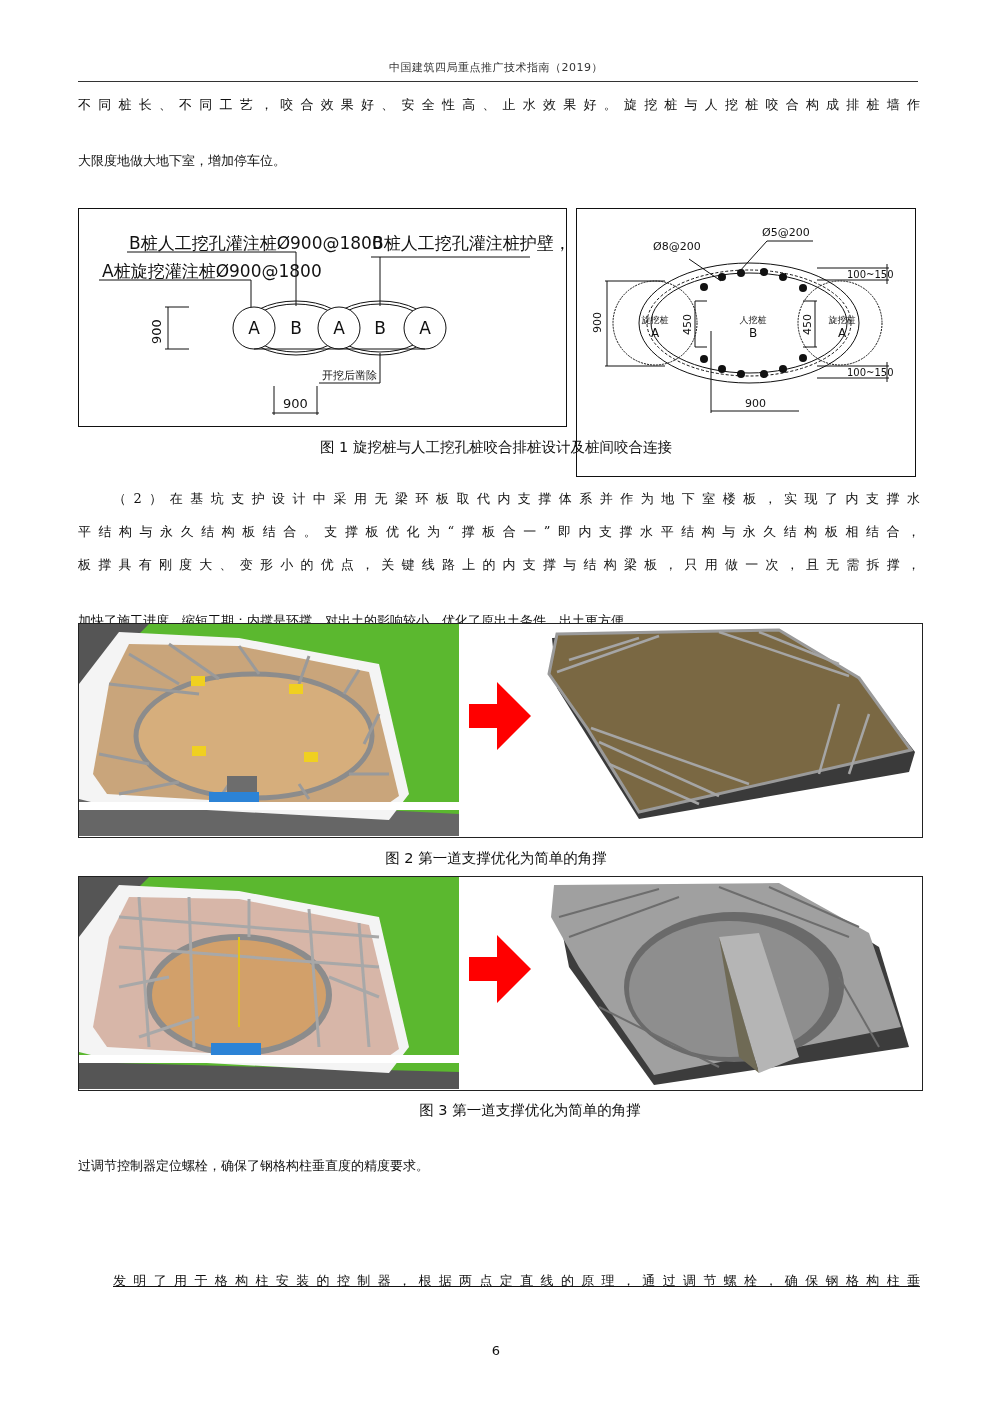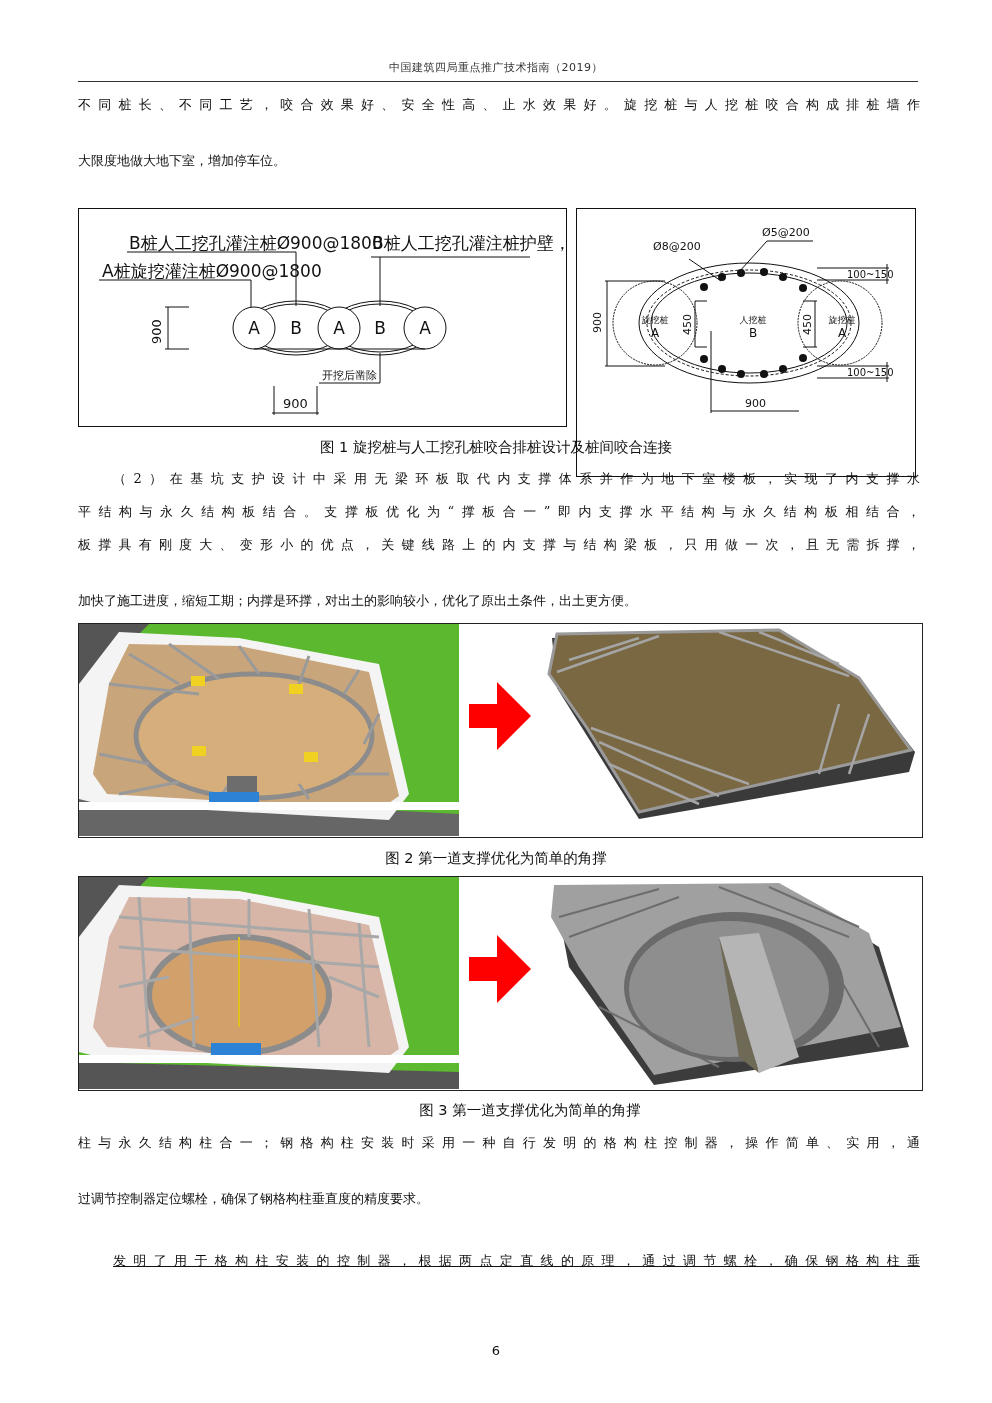--- a/index.html
+++ b/index.html
@@ -5,21 +5,21 @@
     html, body { margin: 0; padding: 0; background: #ffffff; }
     body { width: 992px; height: 1403px; position: relative; overflow: hidden;
            font-family: "DejaVu Serif", "Liberation Serif", serif; color: #111; }
     .abs { position: absolute; }
     .header-title { left: 0; width: 992px; top: 60px; text-align: center;
       font-family: "DejaVu Sans", "Liberation Sans", sans-serif; font-size: 11px; color: #333; letter-spacing: 0.5px; }
     .header-rule { left: 78px; width: 840px; top: 81px; height: 0; border-top: 1.5px solid #333; }
     .para { left: 78px; width: 842px; font-size: 13px; line-height: 33px; text-align: justify; }
     .para .line { display: block; height: 33px; white-space: nowrap; overflow: hidden; text-align: justify; text-align-last: justify; }
     .para .line.last { text-align-last: left; margin-top: 23px; }
-    .indent { padding-left: 35px; }
+    .indent { padding-left: 35px; margin-top: 20px; }
     .caption { left: 0; width: 992px; text-align: center; font-family: "DejaVu Sans", "Liberation Sans", sans-serif;
       font-size: 14.5px; color: #111; }
     .frame { border: 1.5px solid #111; background: #fff; box-sizing: border-box; }
     .img-frame { border: 1.5px solid #222; background: #fff; box-sizing: border-box; overflow: hidden; }
     .page-num { left: 0; width: 992px; top: 1343px; text-align: center; font-family: "DejaVu Sans", "Liberation Sans", sans-serif; font-size: 13px; }
     svg text { font-family: "DejaVu Sans", "Liberation Sans", sans-serif; }
   </style>
 </head>
 <body>
 
@@ -244,21 +244,20 @@
       <line x1="640" y1="10" x2="770" y2="60"></line>
         <line x1="690" y1="10" x2="780" y2="50"></line>
       <line x1="760" y1="100" x2="800" y2="170"></line>
         <line x1="520" y1="130" x2="640" y2="190"></line>
     </g>
   </svg>
 </div>
 <div class="abs caption" style="top:1101px;margin-left:34px;">图 3  第一道支撑优化为简单的角撑</div>
 
 <div class="abs para" style="top:1126px;">
-  <span class="line">柱与永久结构柱合一；钢格构柱安装时采用一种自行发明的格构柱控制器，操作简单、实用，通</span>
   <span class="line last">过调节控制器定位螺栓，确保了钢格构柱垂直度的精度要求。</span>
 </div>
 
 <div class="abs para" style="top:1244px;text-decoration:underline;">
   <span class="line indent">发明了用于格构柱安装的控制器，根据两点定直线的原理，通过调节螺栓，确保钢格构柱垂</span>
 </div>
 
 <div class="abs page-num">6</div>
 
 </body></html>

